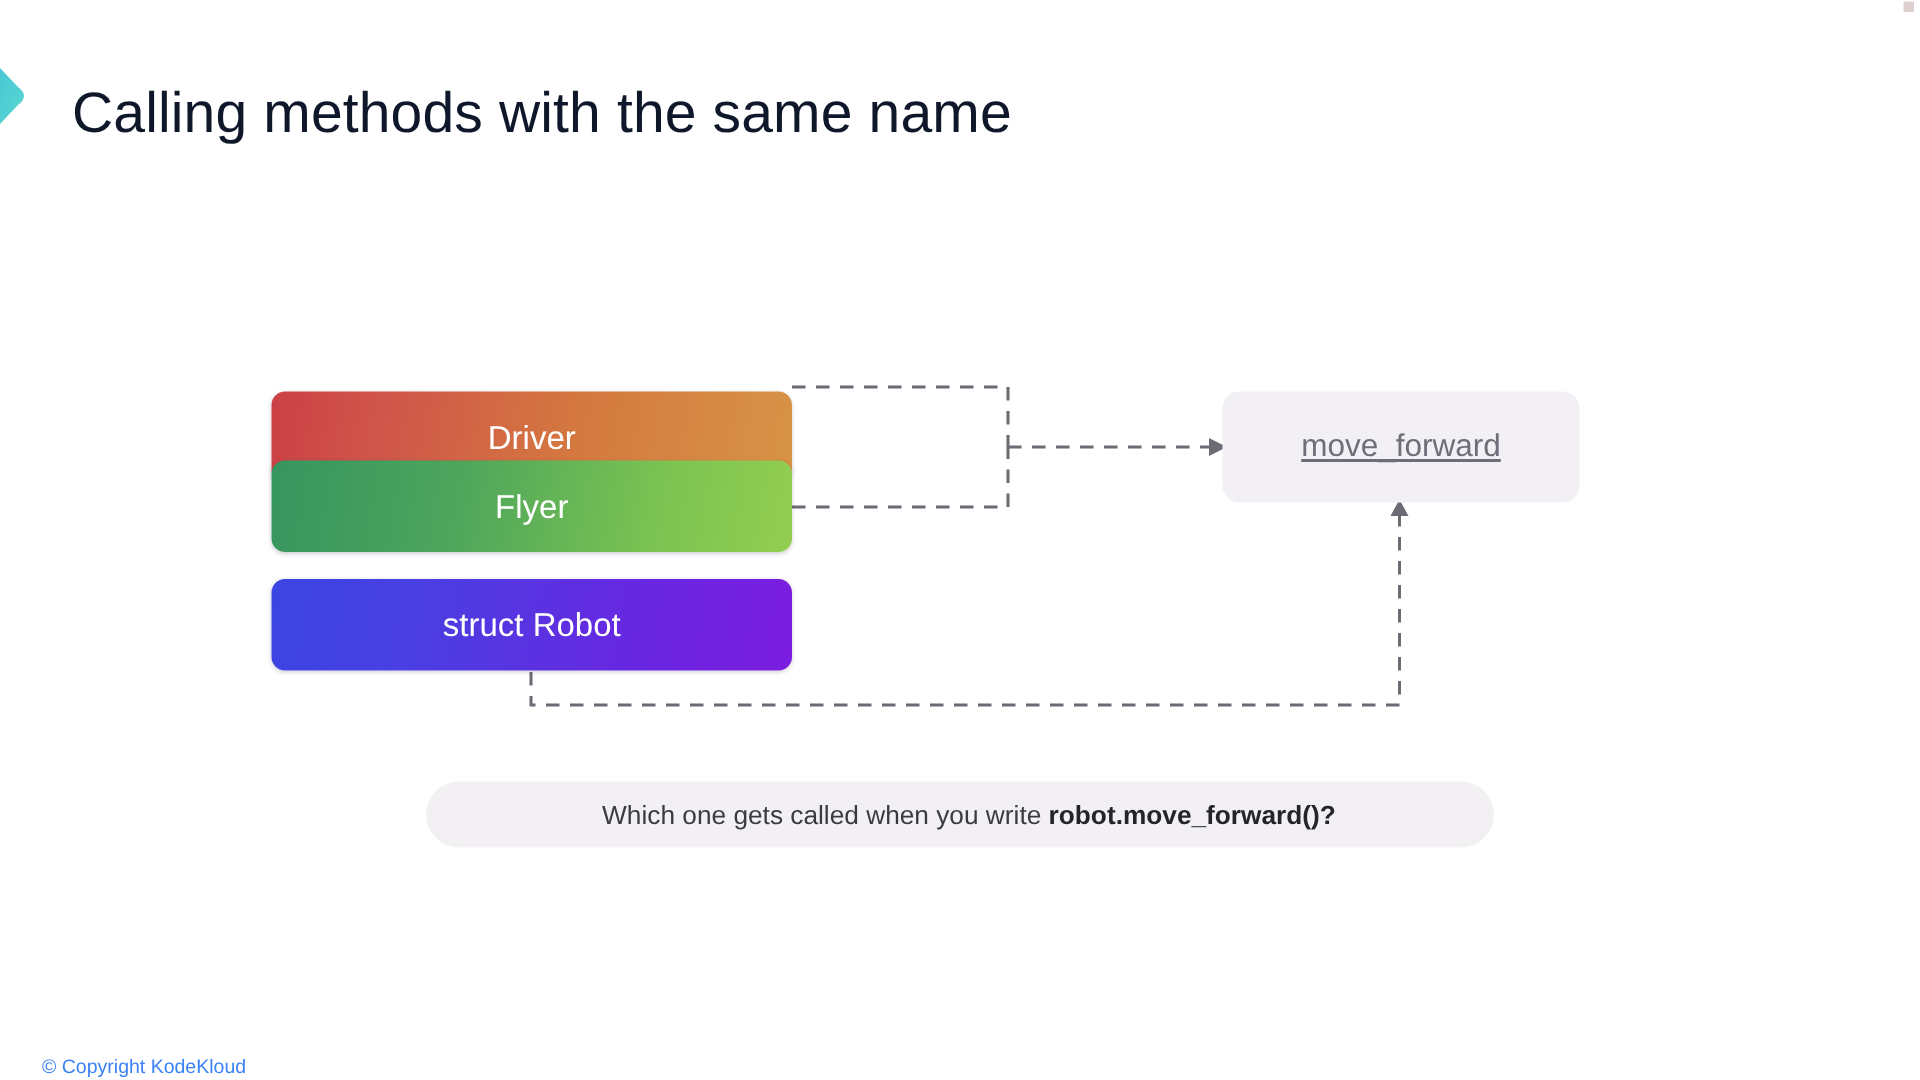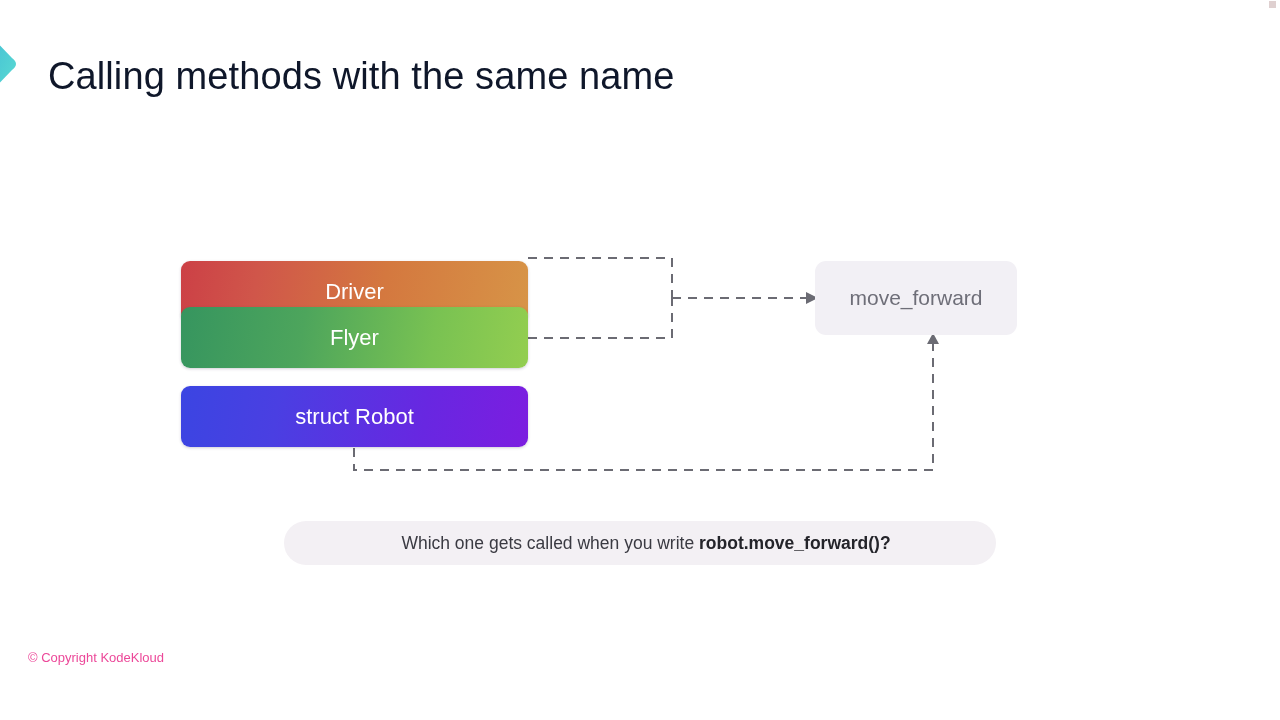--- a/index.html
+++ b/index.html
@@ -81,30 +81,31 @@
   .type-box.robot {
     top: 386px;
     background: linear-gradient(100deg, #3b45e2 0%, #4a3fe2 28%, #6827e1 70%, #7c1de0 100%);
   }
 
   
   .method-box {
     position: absolute;
     left: 815px;
     top: 261px;
-    width: 202px;
+    width: 238px;
     height: 74px;
     border-radius: 11px;
     background: #f2f0f5;
     display: flex;
     align-items: center;
     justify-content: center;
     color: #6e6e78;
     font-size: 21px;
     box-sizing: border-box;
+    text-decoration: underline;
   }
 
   
   .question-pill {
     position: absolute;
     left: 284px;
     top: 521px;
     width: 712px;
     height: 44px;
     border-radius: 22px;
@@ -122,23 +123,23 @@
   }
   .question-text .code {
     font-weight: 700;
     color: #24242a;
   }
 
   
   .footer-copyright {
     position: absolute;
     left: 28px;
-    top: 650px;
+    top: 703px;
     font-size: 13px;
-    color: #ec4899;
+    color: #3b82f6;
   }
 
   
   .corner-marker {
     position: absolute;
     left: 1269px;
     top: 1px;
     width: 7px;
     height: 7px;
     background: #c4a9a9;

